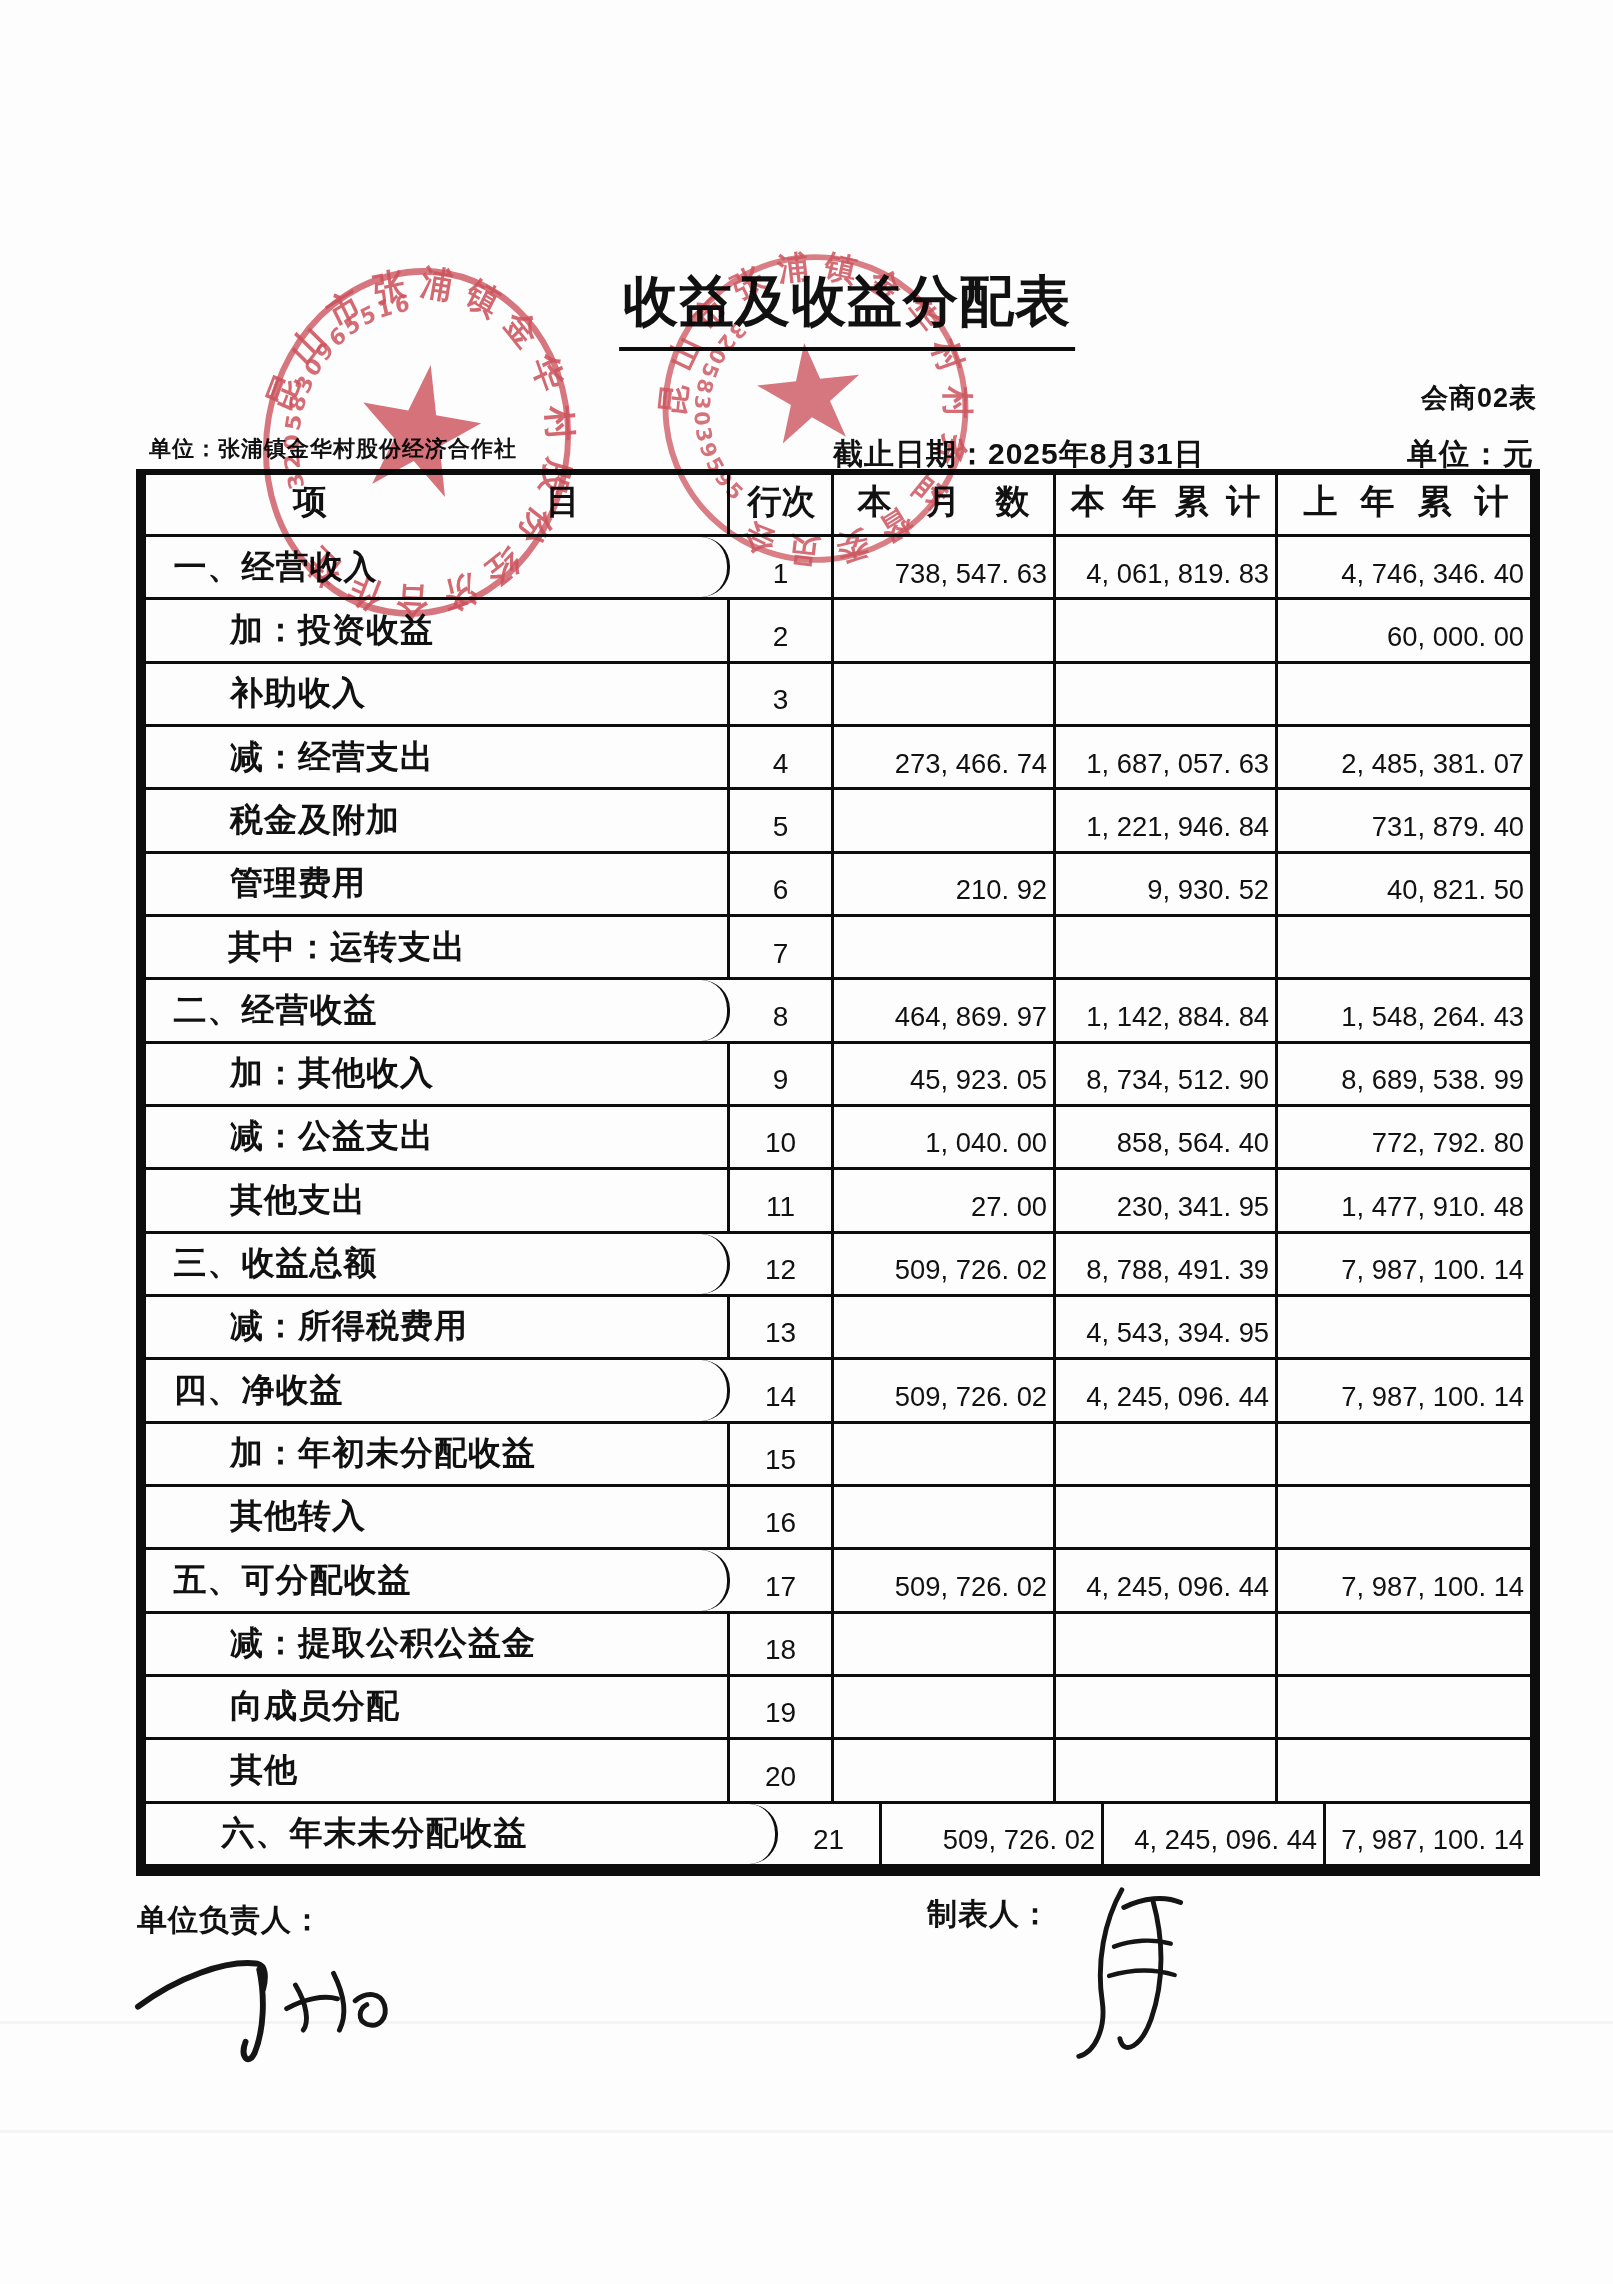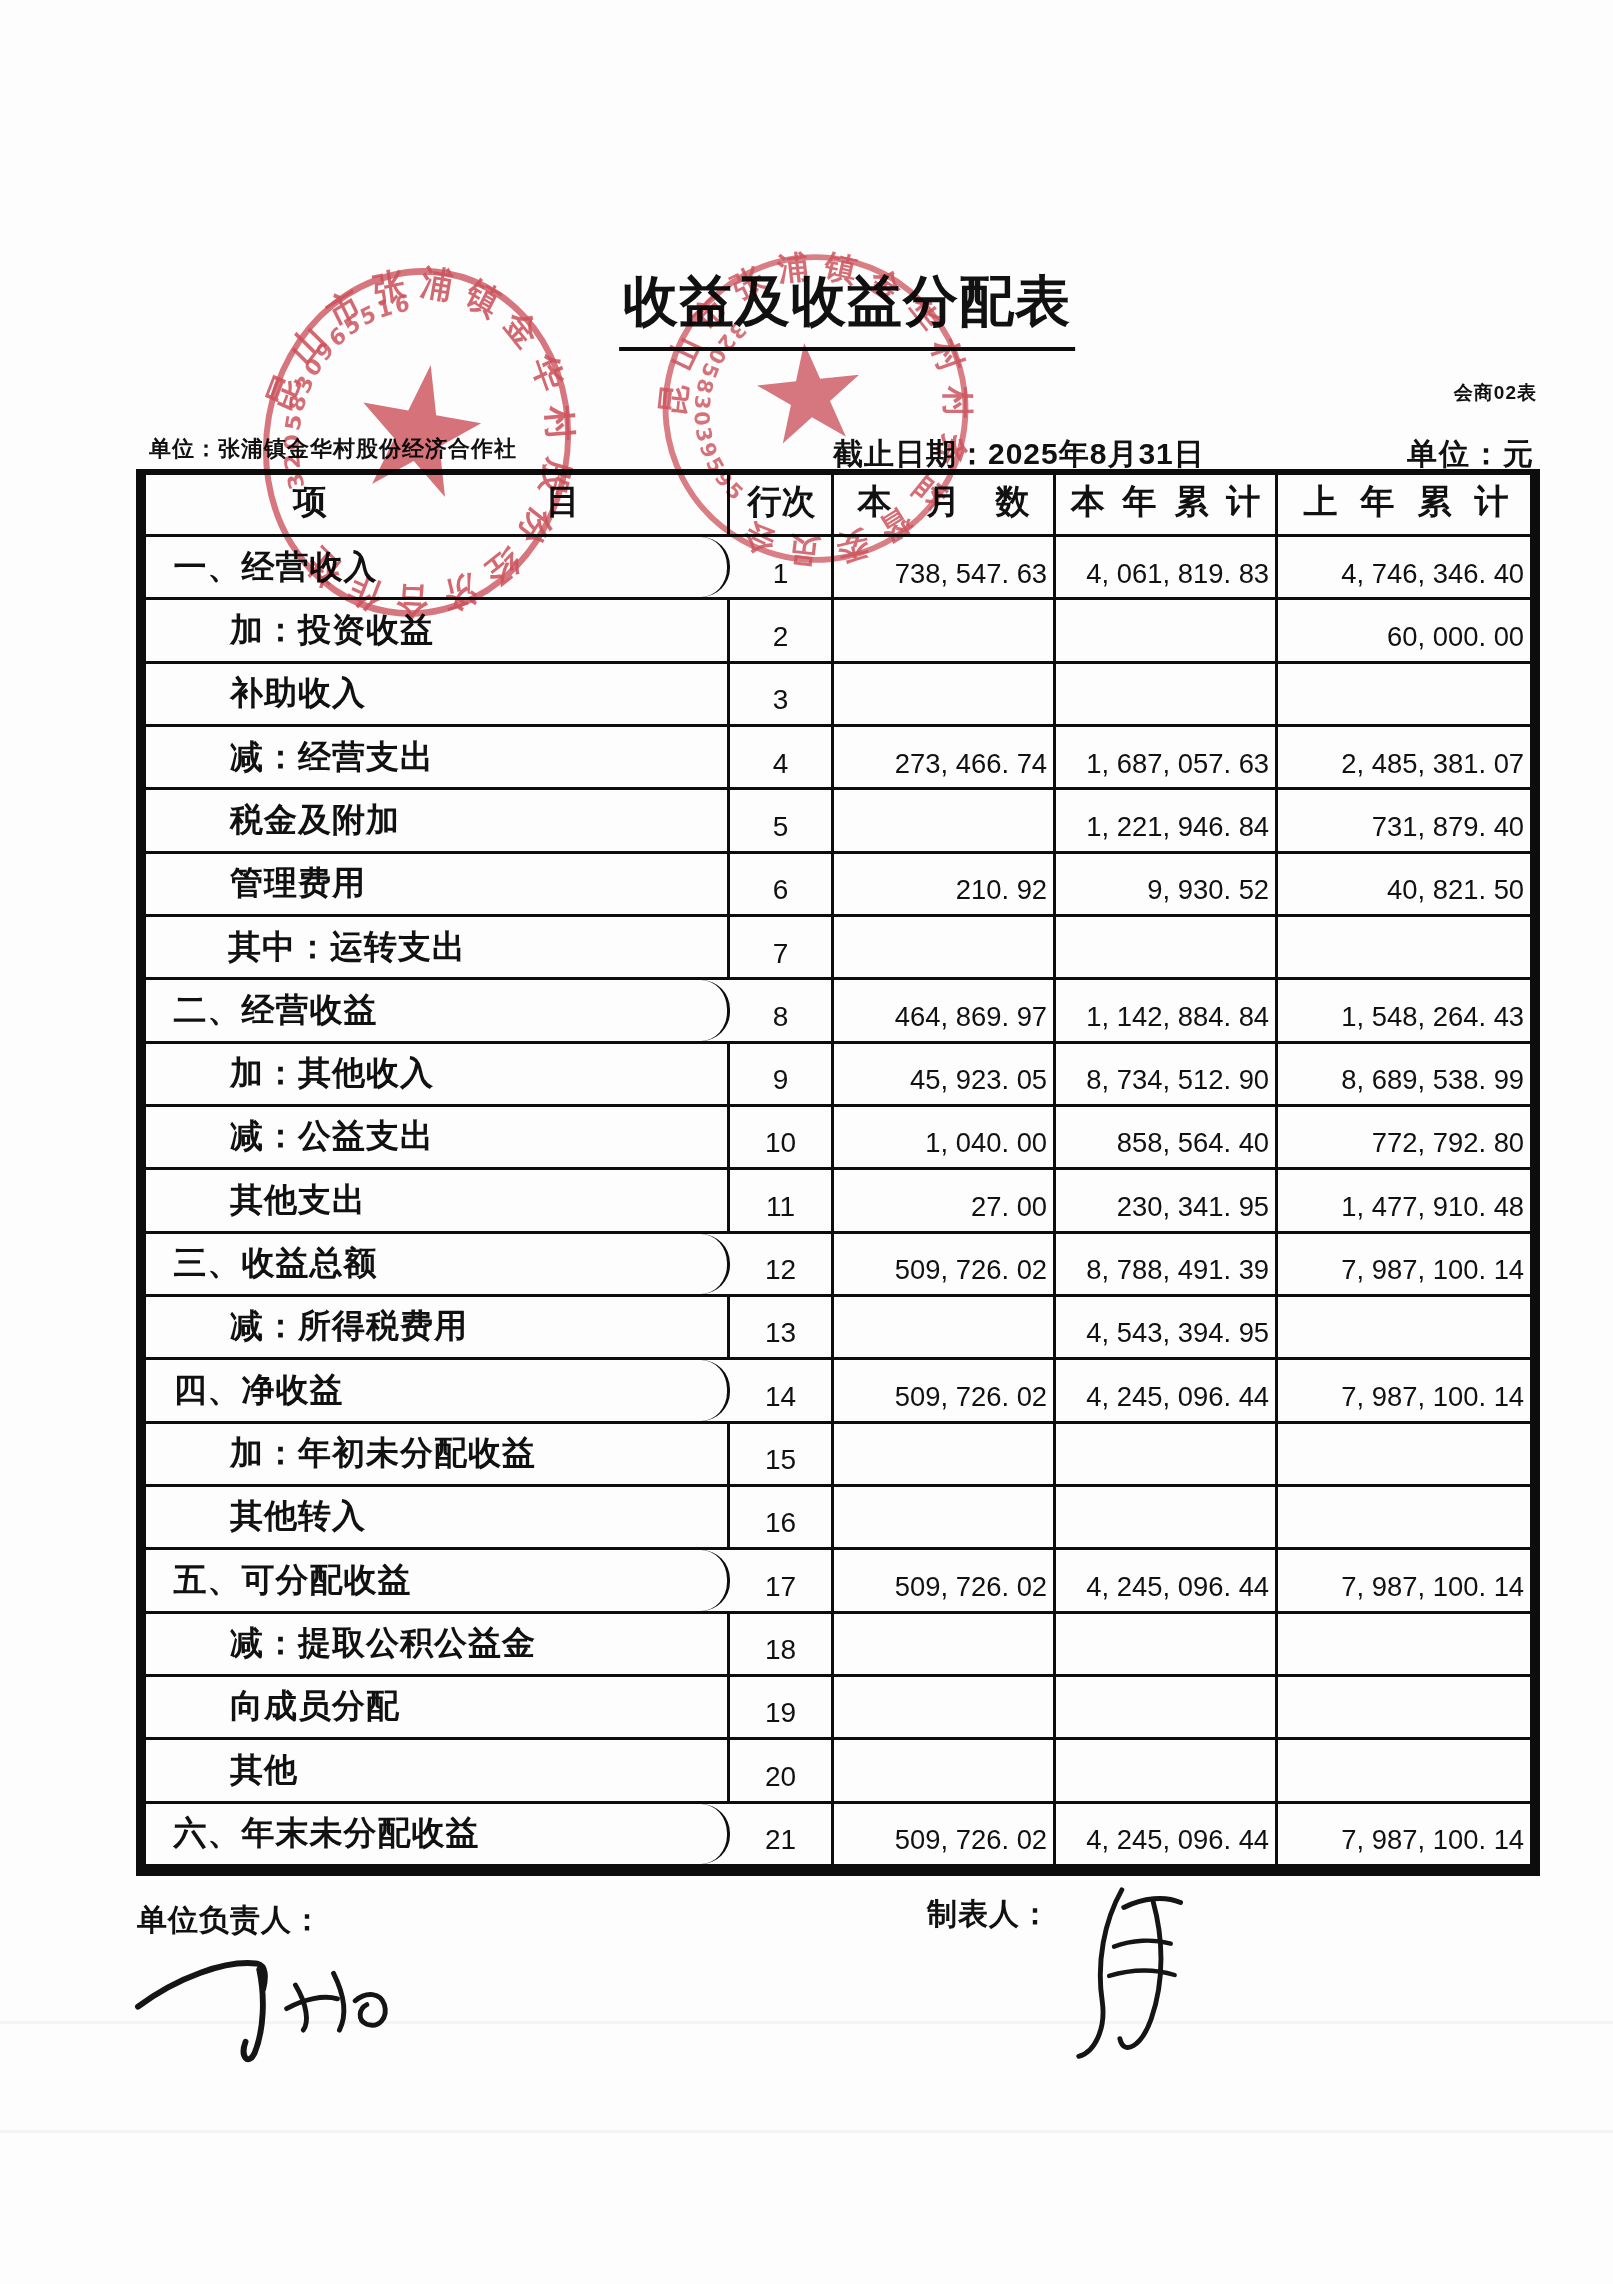--- a/index.html
+++ b/index.html
@@ -9,38 +9,38 @@
     font-family:"Liberation Sans","DejaVu Sans",sans-serif;
     color:#111;
   }
   
   .title{
     position:absolute; top:265px; left:847px; transform:translateX(-50%);
     font-size:55px; font-weight:800; letter-spacing:1px; white-space:nowrap;
     border-bottom:4.9px solid #0c0c0c; padding:0 3.9px 7.8px 3.9px; z-index:3;text-align:center;
   }
   .form-code{
-    position:absolute; top:380px; right:76px; font-size:19px; font-weight:600;
+    position:absolute; top:380px; right:76px; font-size:27px; font-weight:600;
     letter-spacing:1px; z-index:3;
   }
   
   .info-line{position:absolute; top:434px; left:0; width:100%; height:35px; z-index:3;}
   .info-unit{position:absolute; left:149px; top:0; font-size:22px; font-weight:600; letter-spacing:1px; white-space:nowrap;}
   .info-date{position:absolute; left:833px; top:0; font-size:30px; font-weight:600; letter-spacing:1px; white-space:nowrap;}
   .info-currency{position:absolute; right:78px; top:0; font-size:30px; font-weight:600; letter-spacing:2px; white-space:nowrap;}
   
   .sheet{
     position:absolute; left:136px; top:469px; width:1404px; height:1407px;
     border:solid #0d0d0d; border-width:6.9px 10.8px 12.7px 10.8px;
     box-sizing:border-box; display:flex; flex-direction:column; background:transparent; z-index:2;
   }
   .tr{display:grid; grid-template-columns:584px 104px 222px 222px 1fr; min-height:0;}
   .tr.head{flex:0 0 59px; border-bottom:3.9px solid #0d0d0d;}
   .tr.row{flex:1 1 0; border-bottom:3.9px solid #0d0d0d;}
-  .tr.row:last-child{border-bottom:none;}
+  .tr.row:last-child{border-bottom:none;padding-left:48px;}
   .td{border-right:3.9px solid #0d0d0d; display:flex; align-items:flex-end; padding-bottom:7.8px; box-sizing:border-box; overflow:hidden;}
   .td:last-child{border-right:none;}
   .th{font-weight:700; font-size:34px; padding-bottom:8.8px;}
   .spread{justify-content:space-between;}
   .pad-item{padding-left:147px; padding-right:147px;}
   .pad-line{padding-left:17.6px; padding-right:19.6px;}
   .pad-month{padding-left:23.5px; padding-right:23.5px;}
   .pad-4char{padding-left:14.7px; padding-right:14.7px;}
   .pad-4char-b{padding-left:25.5px; padding-right:21.6px;}
   .item-label{font-size:33px; font-weight:700; letter-spacing:1px; white-space:nowrap;}

